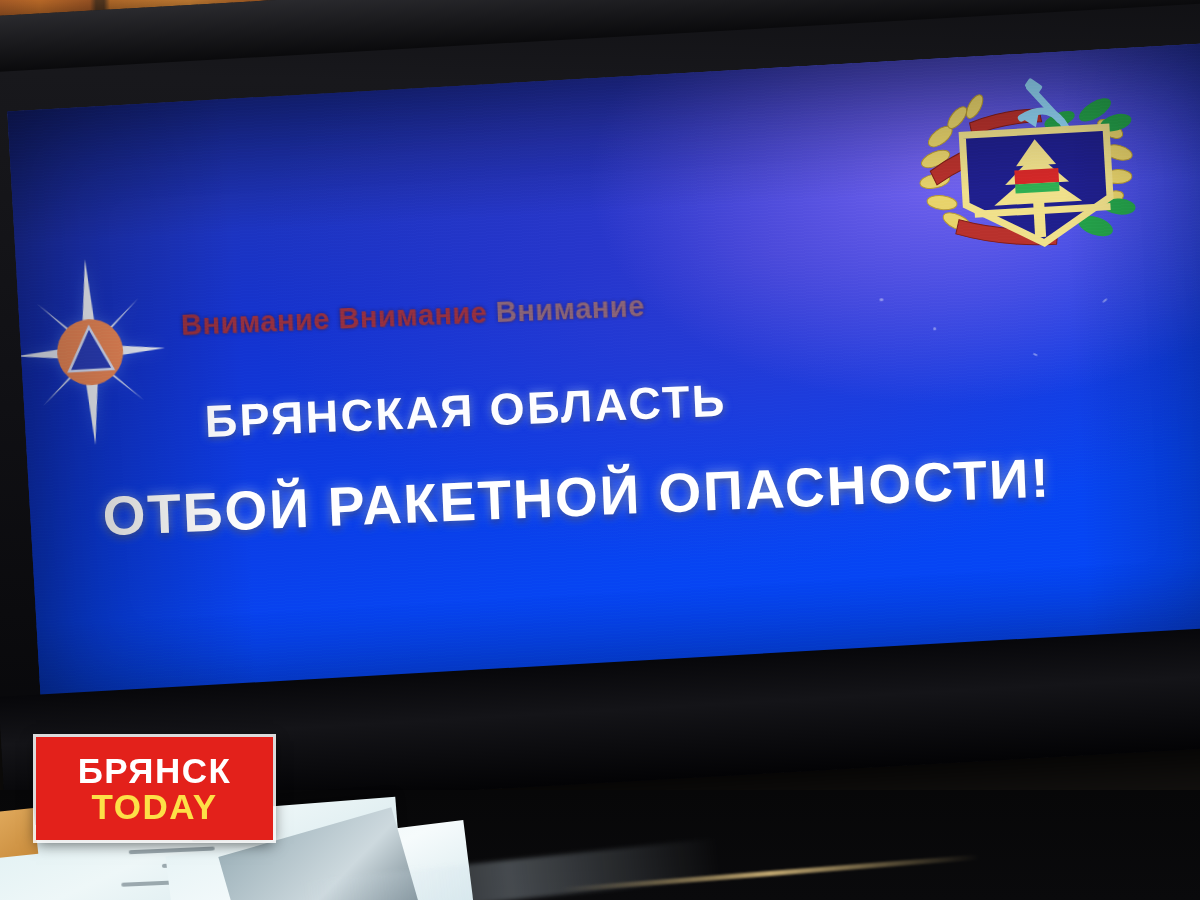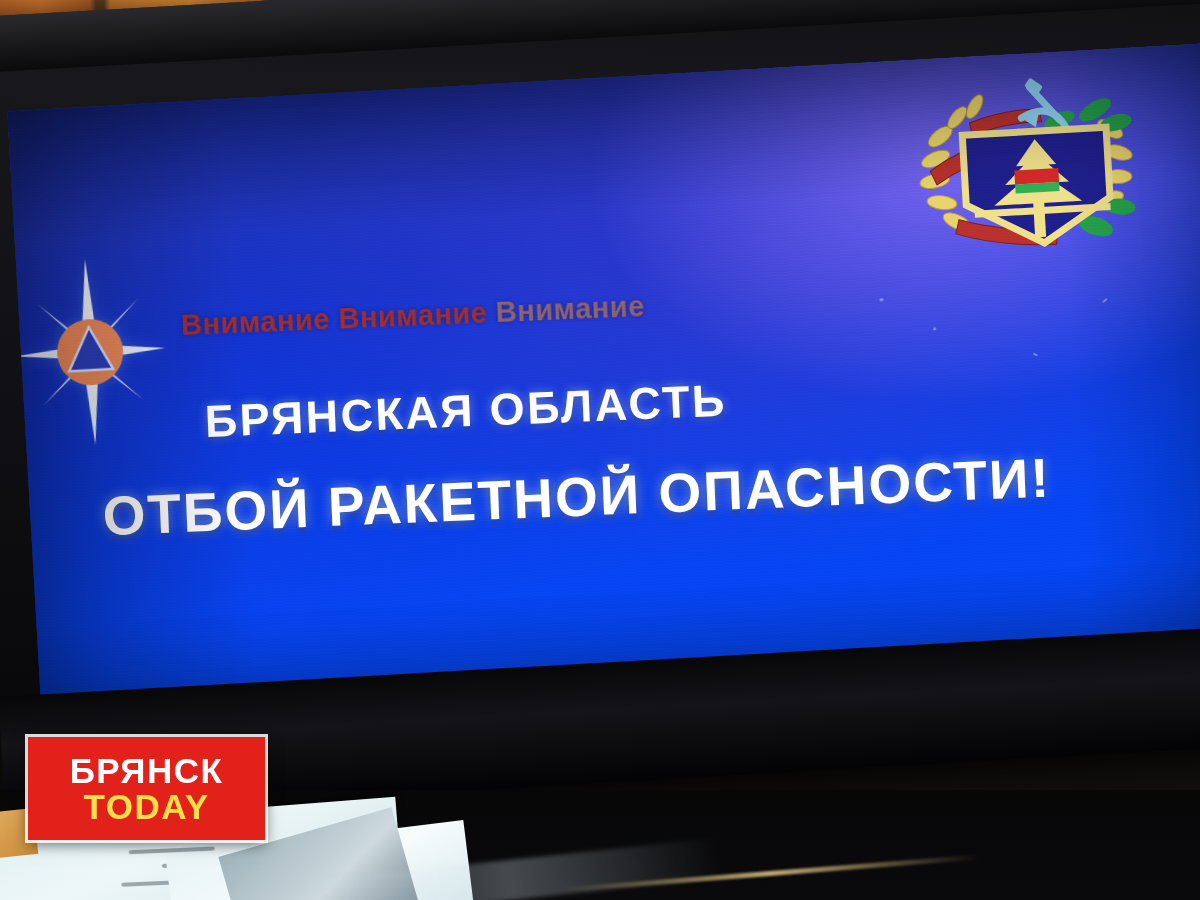--- a/index.html
+++ b/index.html
@@ -145,21 +145,21 @@
   }
   .line2{
     position:absolute;left:74px;top:386px;
     font-size:55px;font-weight:700;letter-spacing:2px;
     color:#ffffff;white-space:nowrap;
     text-shadow:0 0 12px rgba(190,215,255,.6),0 3px 7px rgba(0,0,30,.5);
   }
 
   
   .watermark{
-    position:absolute;left:28px;top:737px;width:237px;height:103px;
+    position:absolute;left:36px;top:737px;width:237px;height:103px;
     background:#e3211b;
     box-shadow:0 0 0 3px rgba(255,255,255,.85), 0 4px 14px rgba(0,0,0,.6);
     display:flex;flex-direction:column;align-items:center;justify-content:center;
     line-height:1.02;
   }
   .wm-l1{color:#fff;font-size:35px;font-weight:700;letter-spacing:1.5px;}
   .wm-l2{color:#fde047;font-size:35px;font-weight:700;letter-spacing:1.5px;}
 
   
   .desk{

